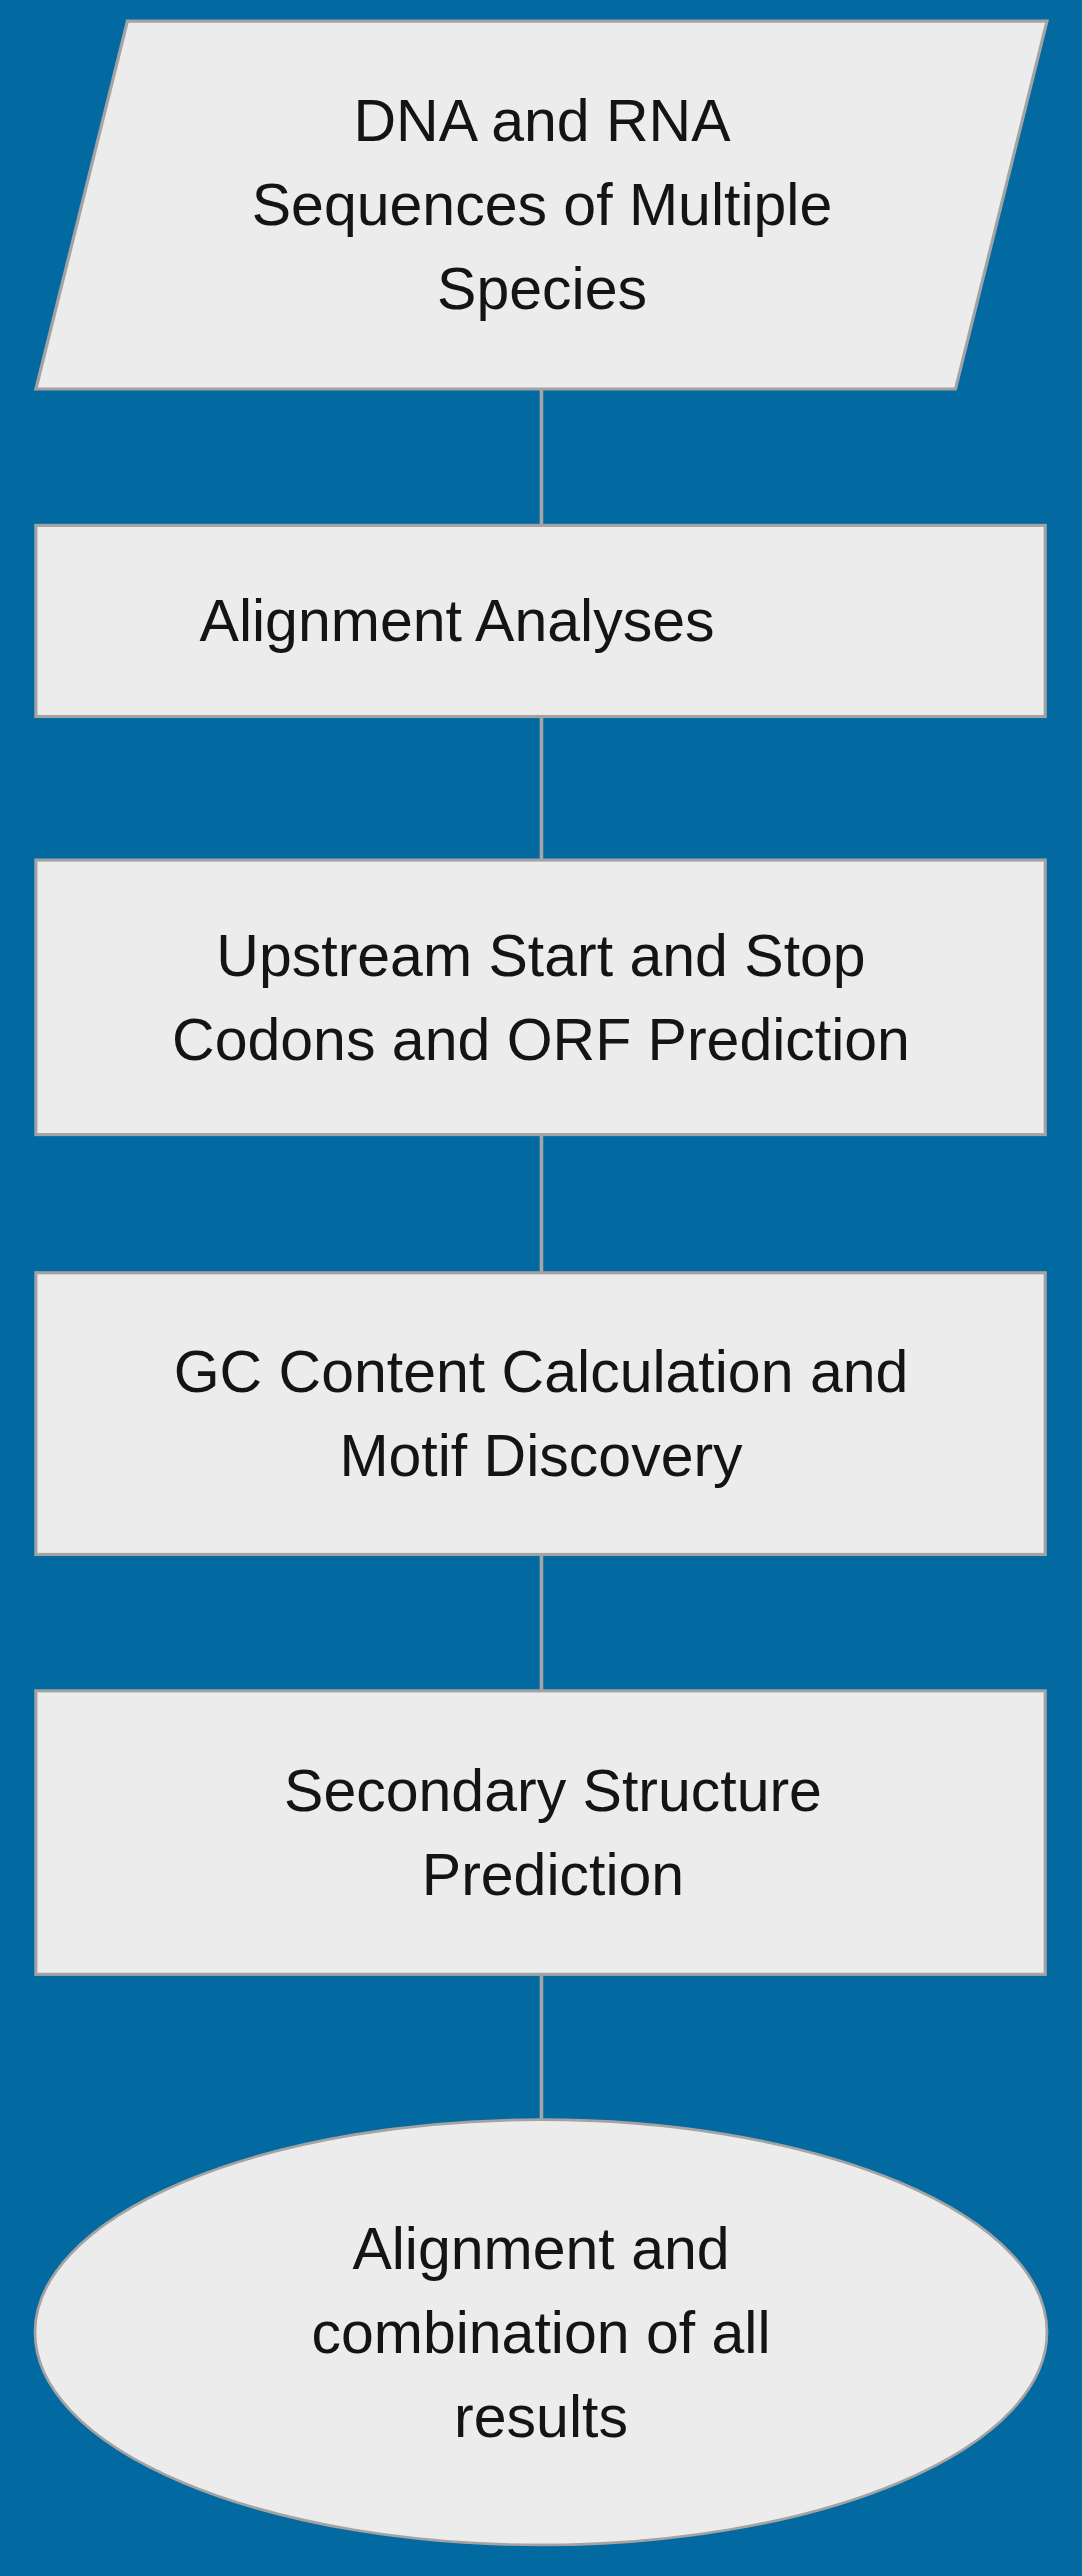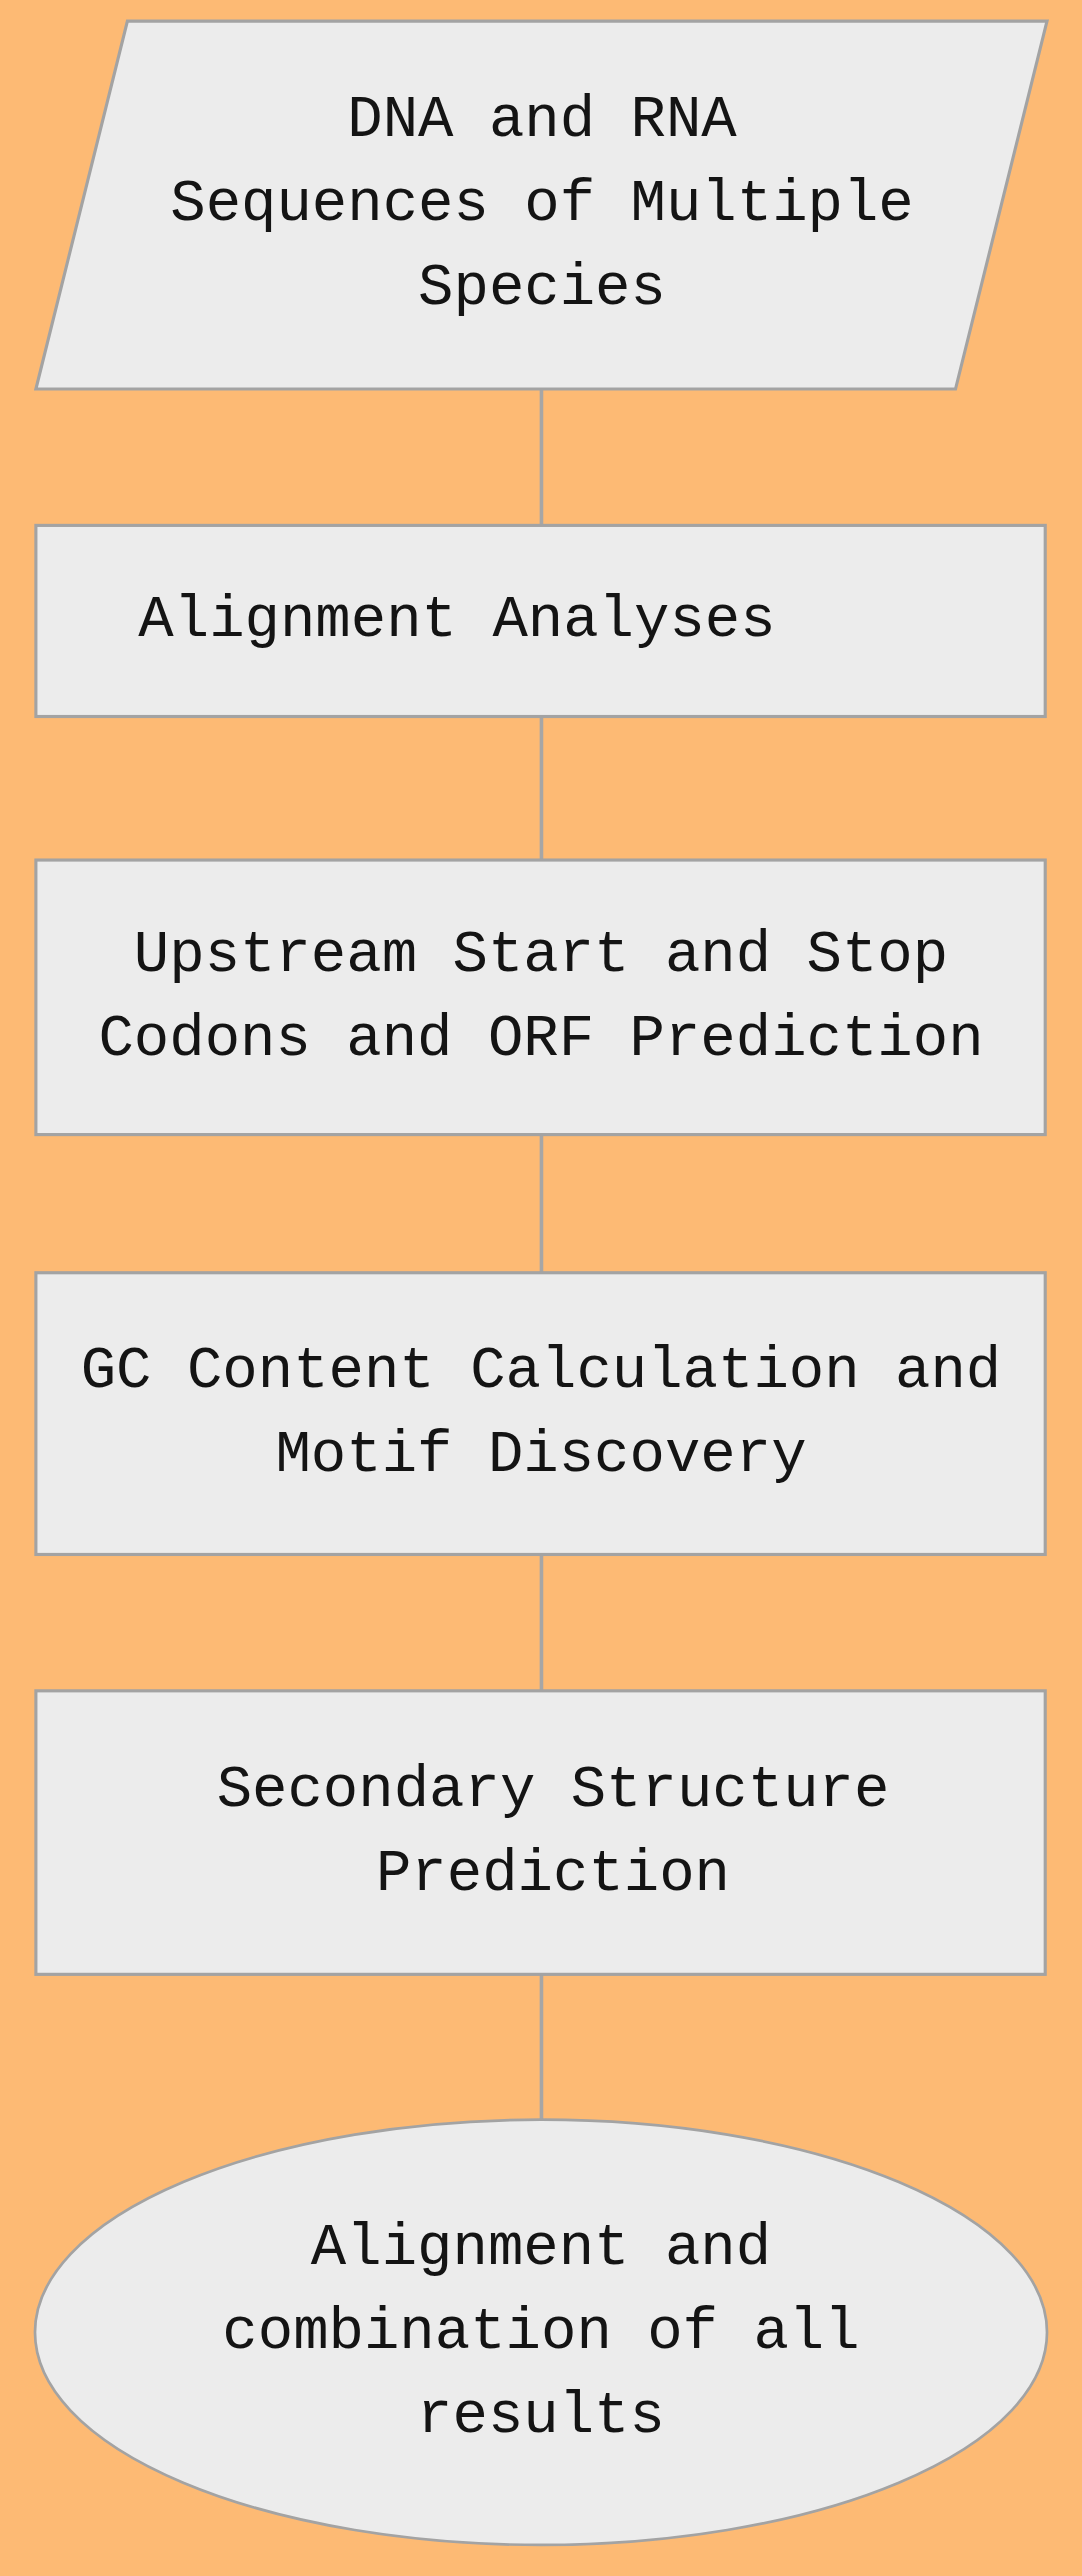--- a/index.html
+++ b/index.html
@@ -4,23 +4,22 @@
 <style>
   * { margin: 0; padding: 0; box-sizing: border-box; }
   html, body { background: #ffffff; }
   body {
     width: 1082px; height: 2576px;
     font-family: "Liberation Sans", sans-serif;
   }
   .canvas {
     position: relative;
     width: 1082px; height: 2576px;
-    background: #fdba74;
+    background: #0369a1;
     overflow: hidden;
-    font-family: Liberation Mono, monospace;
   }
   svg.shape-layer {
     position: absolute; left: 0; top: 0;
     width: 1082px; height: 2576px;
     display: block;
   }
   .node-label {
     position: absolute;
     display: flex;
     align-items: center;

